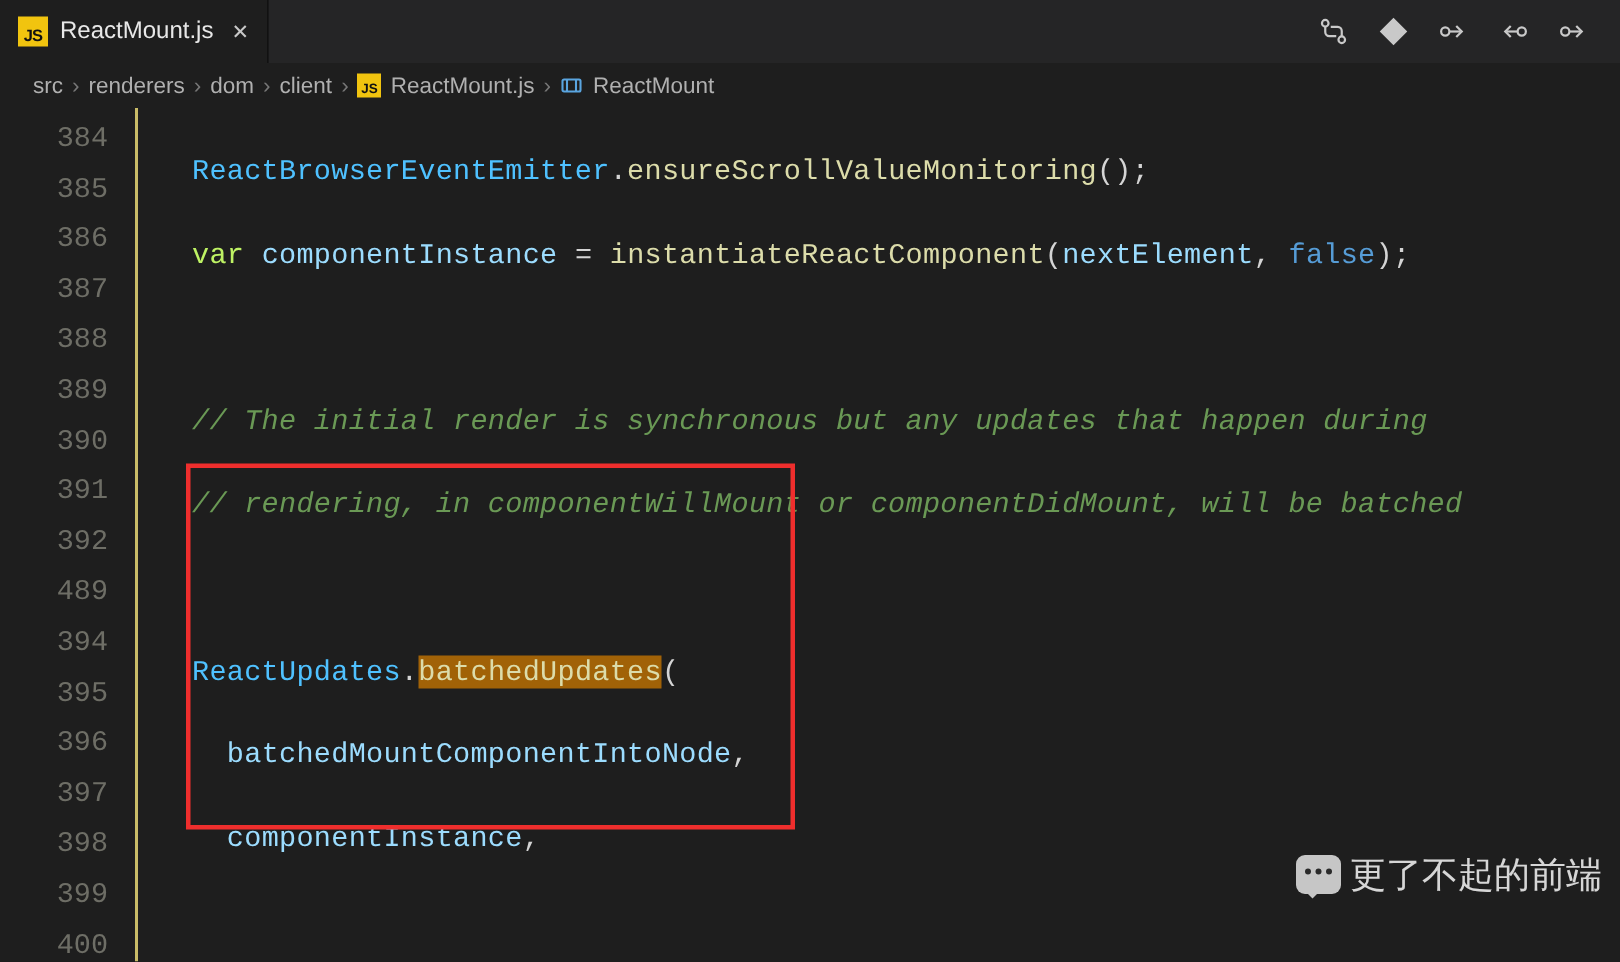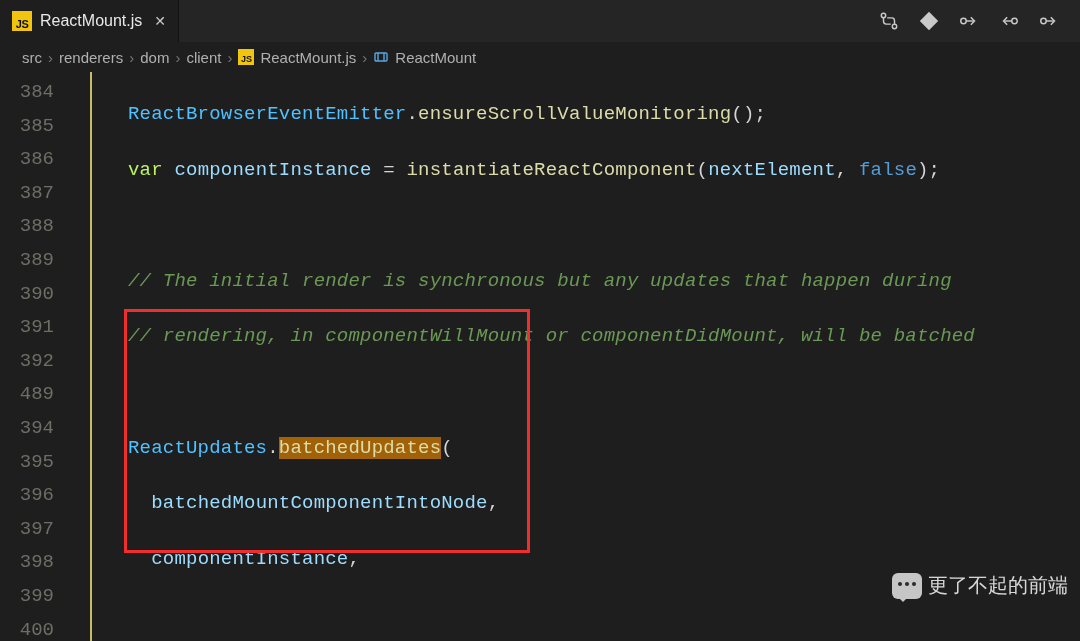--- a/index.html
+++ b/index.html
@@ -45,21 +45,21 @@
     font-weight:700; font-size:9px; display:flex; align-items:flex-end;
     justify-content:center; padding-bottom:1px;
   }
   .breadcrumbs svg.sym { width:16px; height:16px; }
   
   .editor {
     display: flex; height: calc(641px - 42px - 30px); position: relative;
   }
   .gutter {
     width: 90px; flex: 0 0 90px; text-align: right;
-    color: #6e6e66; padding-right: 36px; padding-top: 4px;
+    color: #6e6e66; padding-right: 18px; padding-top: 4px;
     background:#1e1e1e;
     font-size:19px;
   }
   .gutter div, .code .line { height: 33.6px; line-height: 33.6px; }
   .margin-bar {
     width: 10px; flex: 0 0 10px;
     border-left: 2px solid #c9bb67;  
   }
   .code {
     flex: 1; padding-left: 28px; padding-top: 4px; position: relative;
@@ -80,21 +80,21 @@
     left: 124px; top: 237px; width: 406px; height: 244px;
     pointer-events: none;
   }
   ::-webkit-scrollbar { width: 14px; }
   ::-webkit-scrollbar-thumb { background: #3a3a3a; }
   
   .watermark {
     position: absolute; right: 12px; bottom: 42px;
     display: flex; align-items: center; gap: 6px;
     color: #e0e0e0; font-family: -apple-system,'Segoe UI',sans-serif;
-    font-size: 20px; opacity: 0.95;
+    font-size: 24px; opacity: 0.95;
   }
   .watermark .bubble {
     width: 30px; height: 26px; border-radius: 6px;
     background: #d0d0d0; position: relative;
   }
   .watermark .bubble::after {
     content:""; position:absolute; width:0;height:0;
     border:5px solid transparent; border-top-color:#d0d0d0;
     bottom:-8px; left:6px;
   }

